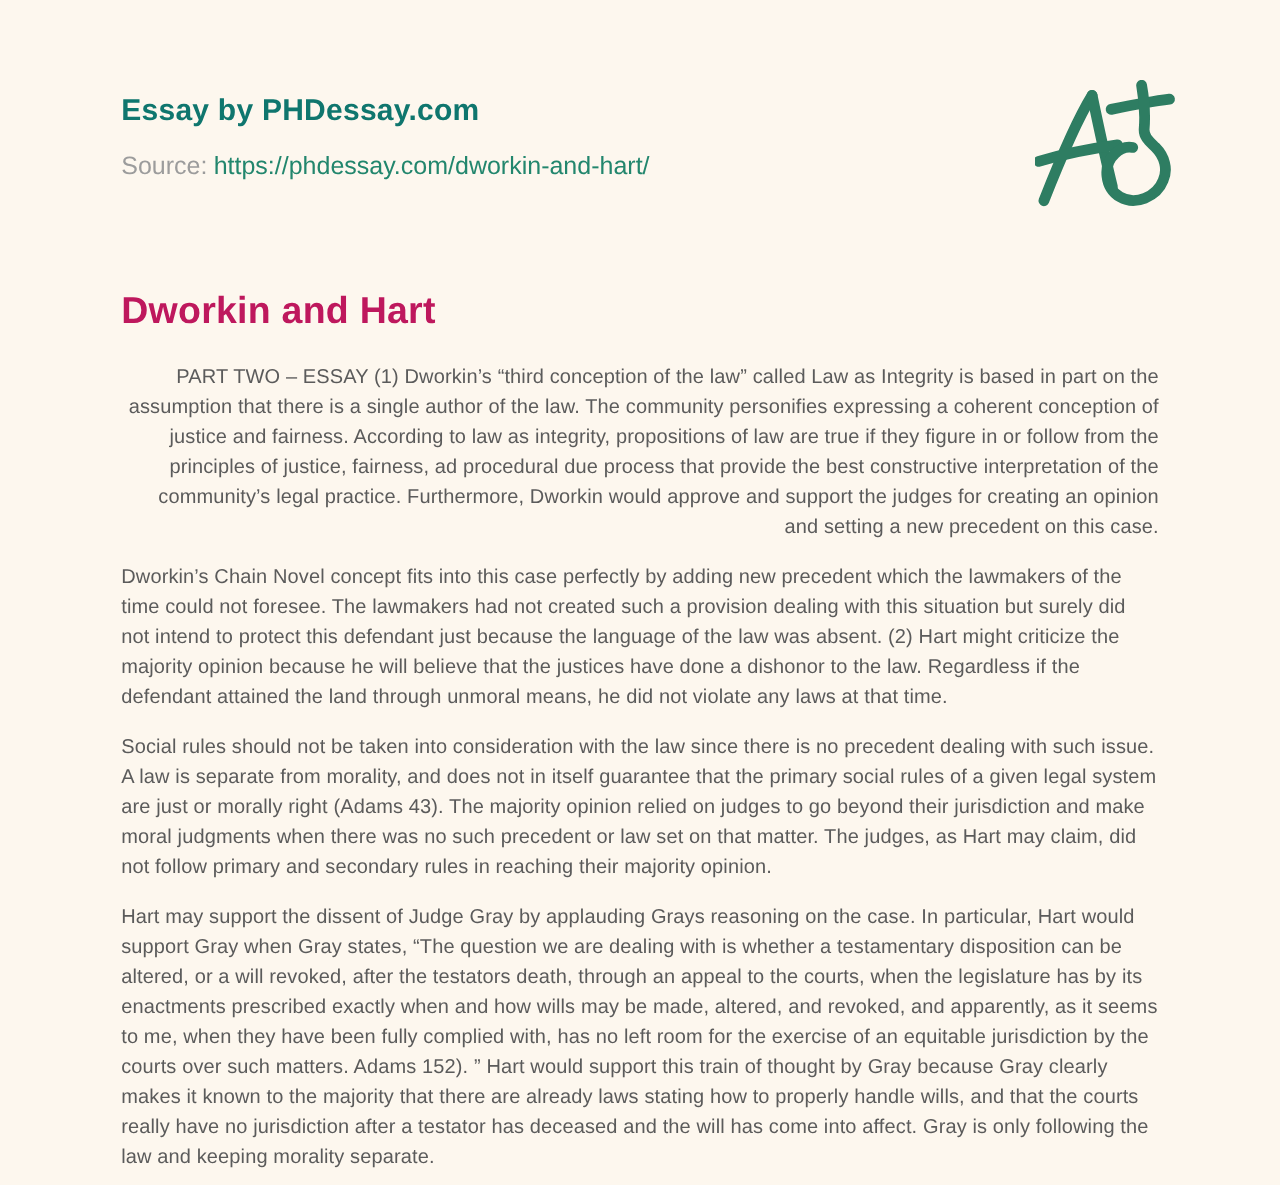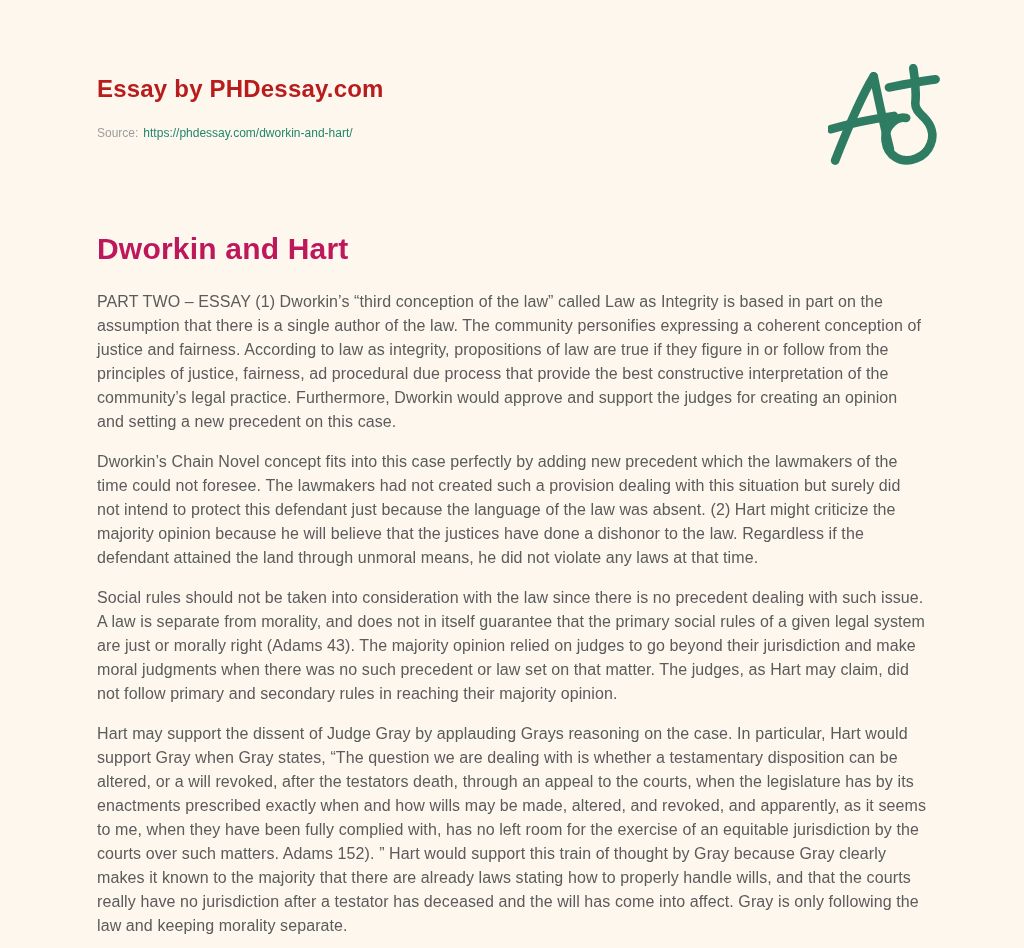--- a/index.html
+++ b/index.html
@@ -16,28 +16,28 @@
   }
   .page {
     position: absolute;
     inset: 0;
     padding: 74px 97px 0 97px;
     box-sizing: border-box;
   }
   .site-title {
     font-size: 24px;
     font-weight: 700;
-    color: #b91c1c;
+    color: #0f766e;
     margin: 0;
     letter-spacing: 0.2px;
     line-height: 29px;
   }
   .source {
     margin-top: 19px;
-    font-size: 12px;
+    font-size: 20px;
     line-height: 22px;
     color: #9c9c9c;
   }
   .source a {
     color: var(--link, #22866d);
     text-decoration: none;
     margin-left: 5px;
   }
   .logo {
     position: absolute;
@@ -69,20 +69,21 @@
   article p {
     font-size: 16px;
     line-height: 24px;
     color: #5b5b5b;
     margin: 16px 0 0 0;
     max-width: 832px;
     letter-spacing: 0.1px;
   }
   article p:first-of-type {
     margin-top: 23px;
+    text-align: right;
   }
 </style>
 </head>
 <body>
 
 <div class="page">
 
   <header>
     <h1 class="site-title">Essay by PHDessay.com</h1>
 

